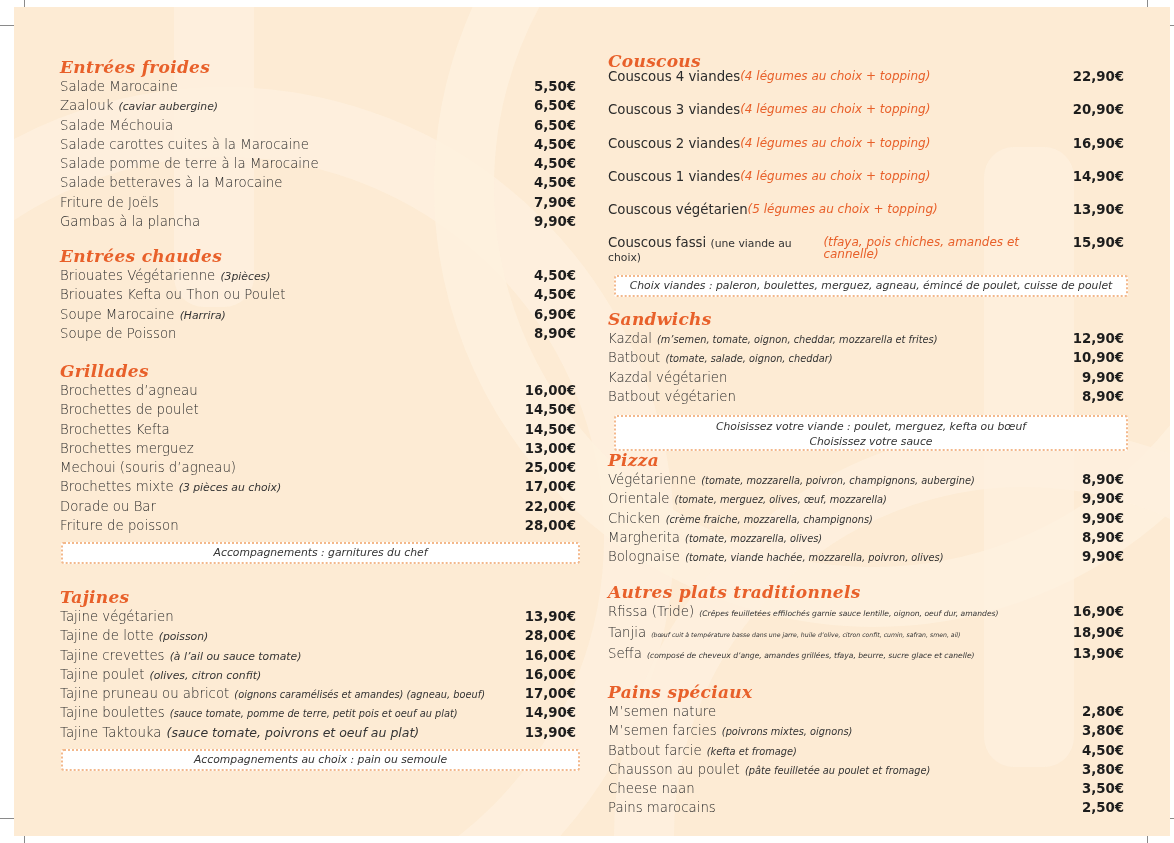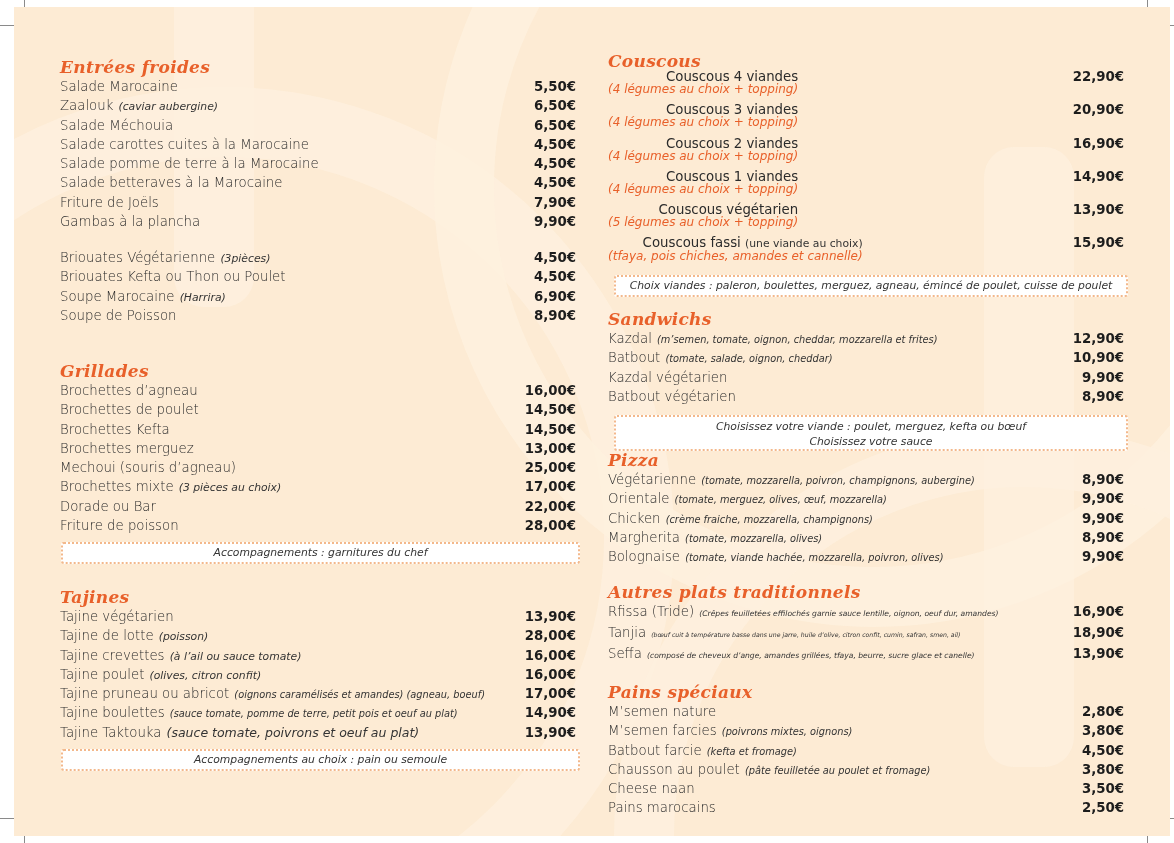--- a/index.html
+++ b/index.html
@@ -31,21 +31,21 @@
     font-family: "DejaVu Serif", serif; font-style: italic; font-weight: bold;
     color: #e8602a; font-size: 17px; line-height: 18px; height: 18px; letter-spacing: .3px;
   }
   .row { display: flex; justify-content: space-between; align-items: baseline; height: 19.3px; }
   .row .name { font-size: 13.3px; color: #2b2b2b; white-space: nowrap; font-weight: 300; margin-top: 40px; }
   .row .desc { font-size: 10.8px; font-style: italic; color: #333; }
   .row .desc.small { font-size: 8.3px; }
   .row .price { font-size: 13.3px; font-weight: bold; color: #1c1c1c; white-space: nowrap; padding-right: 4px; }
 
   .crow { display: flex; justify-content: space-between; height: 33.3px; }
-  .crow .lines { display: flex; flex-direction: column; text-align: right; }
+  .crow .lines { display: flex; flex-direction: row; }
   .crow .name { font-size: 13.3px; color: #2b2b2b; line-height: 13px; }
   .crow .sub { font-size: 12px; font-style: italic; color: #e8602a; line-height: 12px; }
   .crow .name .desc { font-size: 10.8px; color: #333; }
   .crow .price { font-size: 13.3px; font-weight: bold; color: #1c1c1c; padding-right: 4px; line-height: 13px; }
 
   .note {
     position: absolute; left: 6px; right: 0;
     border: 2px dotted #f3b88b; border-radius: 3px;
     background: #ffffff;
     text-align: center; font-size: 10.8px; font-style: italic; color: #333;
@@ -105,20 +105,21 @@
             <span class="price">7,90€</span>
           </div>
         <div class="row">
             <span><span class="name">Gambas à la plancha</span></span>
             <span class="price">9,90€</span>
           </div>
       </div>
     </div>
 
     <div class="section" style="top:240px;">
+      <div class="section-title">Entrées chaudes</div>
       <div class="row">
           <span><span class="name">Briouates Végétarienne</span> <span class="desc">(3pièces)</span></span>
           <span class="price">4,50€</span>
         </div>
       <div class="row">
           <span><span class="name">Briouates Kefta ou Thon ou Poulet</span></span>
           <span class="price">4,50€</span>
         </div>
       <div class="row">
           <span><span class="name">Soupe Marocaine</span> <span class="desc">(Harrira)</span></span>

